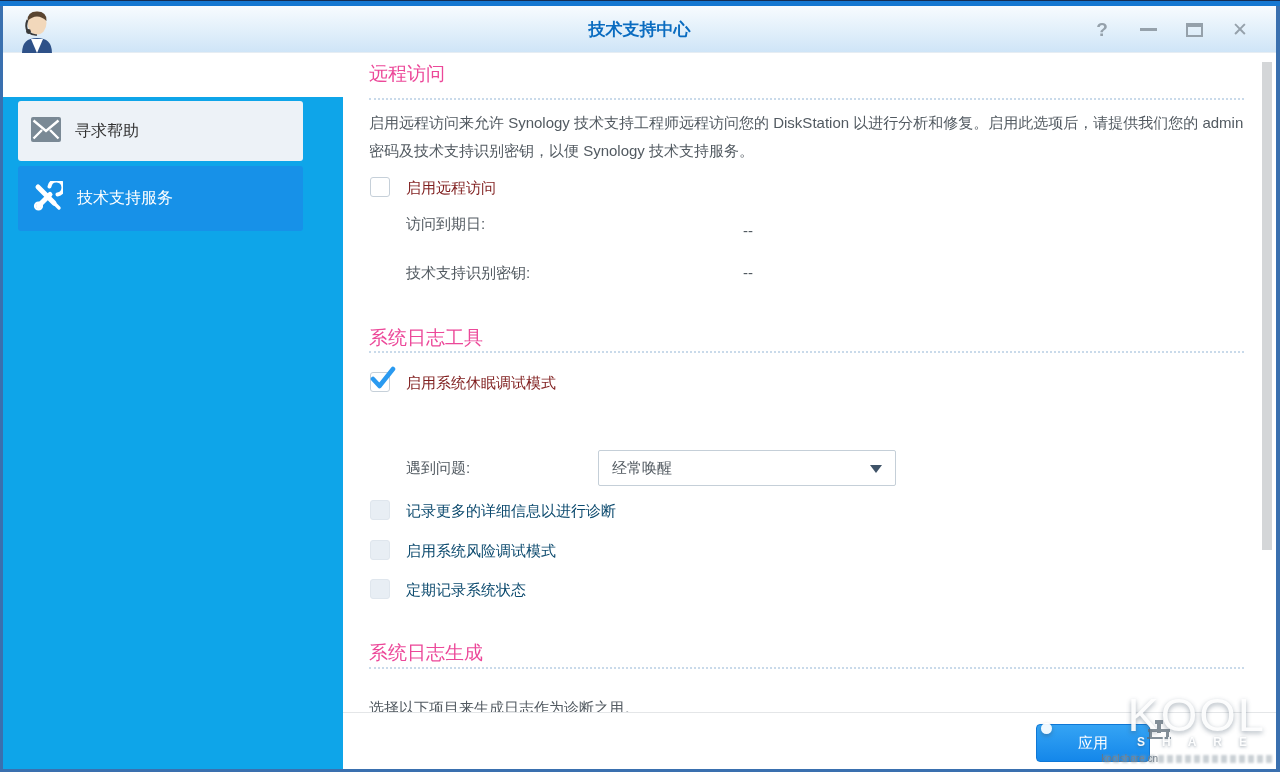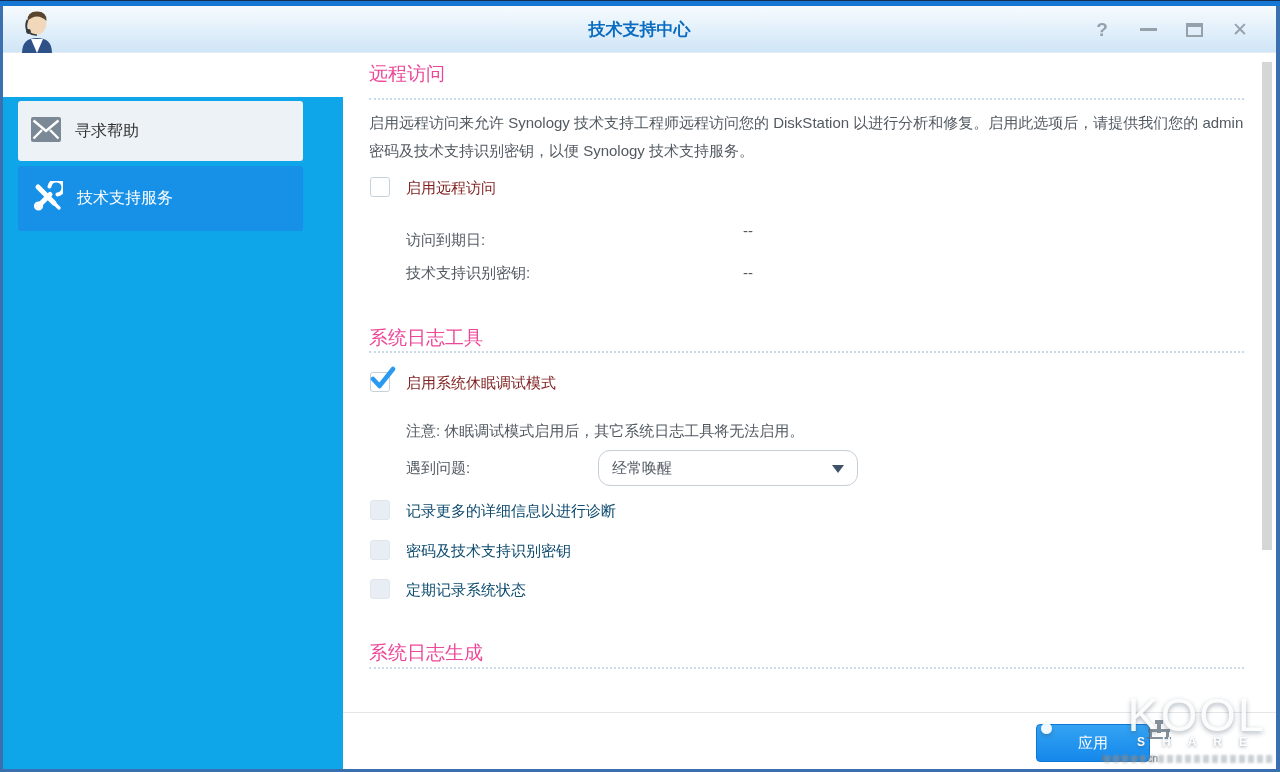--- a/index.html
+++ b/index.html
@@ -46,22 +46,22 @@
   .row-label { position:absolute; font-size:15px; color:#525a61; }
   .row-value { position:absolute; left:400px; font-size:15px; color:#525a61; }
 
   .cb { position:absolute; width:20px; height:20px; border-radius:3px; background:#fff;
     border:1px solid #c6d0d9; cursor:pointer; }
   .cb.checked svg { position:absolute; left:-2px; top:-7px; }
   .cb.disabled { background:#e8eef4; border-color:#dfe6ed; cursor:default; }
   .cb-label { position:absolute; left:63px; font-size:15px; color:#7f1d1d; cursor:pointer; }
   .cb-label.disabled { color:#0c4a6e; cursor:default; }
 
-  .select { position:absolute; left:255px; width:260px; height:36px; background:#fff;
-    border:1px solid #c5cfd8; border-radius:12px; cursor:pointer; }
+  .select { position:absolute; left:255px; width:298px; height:36px; background:#fff;
+    border:1px solid #c5cfd8; border-radius:2px; cursor:pointer; }
   .select .sel-text { position:absolute; left:13px; top:0; line-height:34px; font-size:15px; color:#525a61; }
   .select .tri { position:absolute; right:13px; top:14px; width:0; height:0;
     border-left:6px solid transparent; border-right:6px solid transparent; border-top:8px solid #3f5368; }
 
   .footer { position:absolute; left:0; right:0; top:659px; bottom:0; background:#fff;
     border-top:1px solid #e4e6e8; z-index:2;padding-left:24px; }
   .apply-btn { position:absolute; left:693px; top:11px; width:114px; height:38px;
     background:linear-gradient(#35a4f4,#1487ea); border:1px solid #0f78d6; border-radius:4px;
     color:#fff; font-size:15px; text-align:center; line-height:36px; cursor:pointer; }
 
@@ -140,55 +140,55 @@
 
   <div class="main">
 
     <div class="sec-h" style="top:8px">远程访问</div>
     <div class="dots" style="top:45px"></div>
     <div class="para" style="top:56px">启用远程访问来允许 Synology 技术支持工程师远程访问您的 DiskStation 以进行分析和修复。启用此选项后，请提供我们您的 admin 密码及技术支持识别密钥，以便 Synology 技术支持服务。</div>
 
     <div class="cb" style="left:27px; top:124px"></div>
     <div class="cb-label" style="top:126px">启用远程访问</div>
 
-    <div class="row-label" style="left:63px; top:178px">访问到期日:</div>
+    <div class="row-label" style="left:63px; top:162px">访问到期日:</div>
     <div class="row-value" style="top:169px">--</div>
 
     <div class="row-label" style="left:63px; top:211px">技术支持识别密钥:</div>
     <div class="row-value" style="top:211px">--</div>
 
     <div class="sec-h" style="top:272px">系统日志工具</div>
     <div class="dots" style="top:298px"></div>
 
     <div class="cb checked" style="left:27px; top:319px">
       <svg width="27" height="24" viewBox="0 0 27 24">
         <polyline points="4,13 10.5,20 24,3" stroke="#2a9af0" stroke-width="4.5" fill="none" stroke-linecap="round" stroke-linejoin="round"></polyline>
       </svg>
     </div>
     <div class="cb-label" style="top:321px">启用系统休眠调试模式</div>
 
-    <div class="row-label" style="left:63px; top:369px">注意: 休眠调试模式启用后，其它系统日志工具将无法启用。</div>
 
     <div class="row-label" style="left:63px; top:406px">遇到问题:</div>
     <div class="select" style="top:397px">
       <span class="sel-text">经常唤醒</span>
       <span class="tri"></span>
     </div>
 
     <div class="cb disabled" style="left:27px; top:447px"></div>
     <div class="cb-label disabled" style="top:449px">记录更多的详细信息以进行诊断</div>
 
     <div class="cb disabled" style="left:27px; top:487px"></div>
-    <div class="cb-label disabled" style="top:489px">密码及技术支持识别密钥</div>
+    <div class="cb-label disabled" style="top:489px">启用系统风险调试模式</div>
 
     <div class="cb disabled" style="left:27px; top:526px"></div>
     <div class="cb-label disabled" style="top:528px">定期记录系统状态</div>
 
     <div class="sec-h" style="top:587px">系统日志生成</div>
     <div class="dots" style="top:614px"></div>
+    <div class="para" style="top:641px">选择以下项目来生成日志作为诊断之用。</div>
 
     <div class="footer">
       <div class="apply-btn">应用</div>
     </div>
 
     <div class="scroll-thumb"></div>
   </div>
 
   <div class="watermark">
     <span class="wm-dot"></span>

